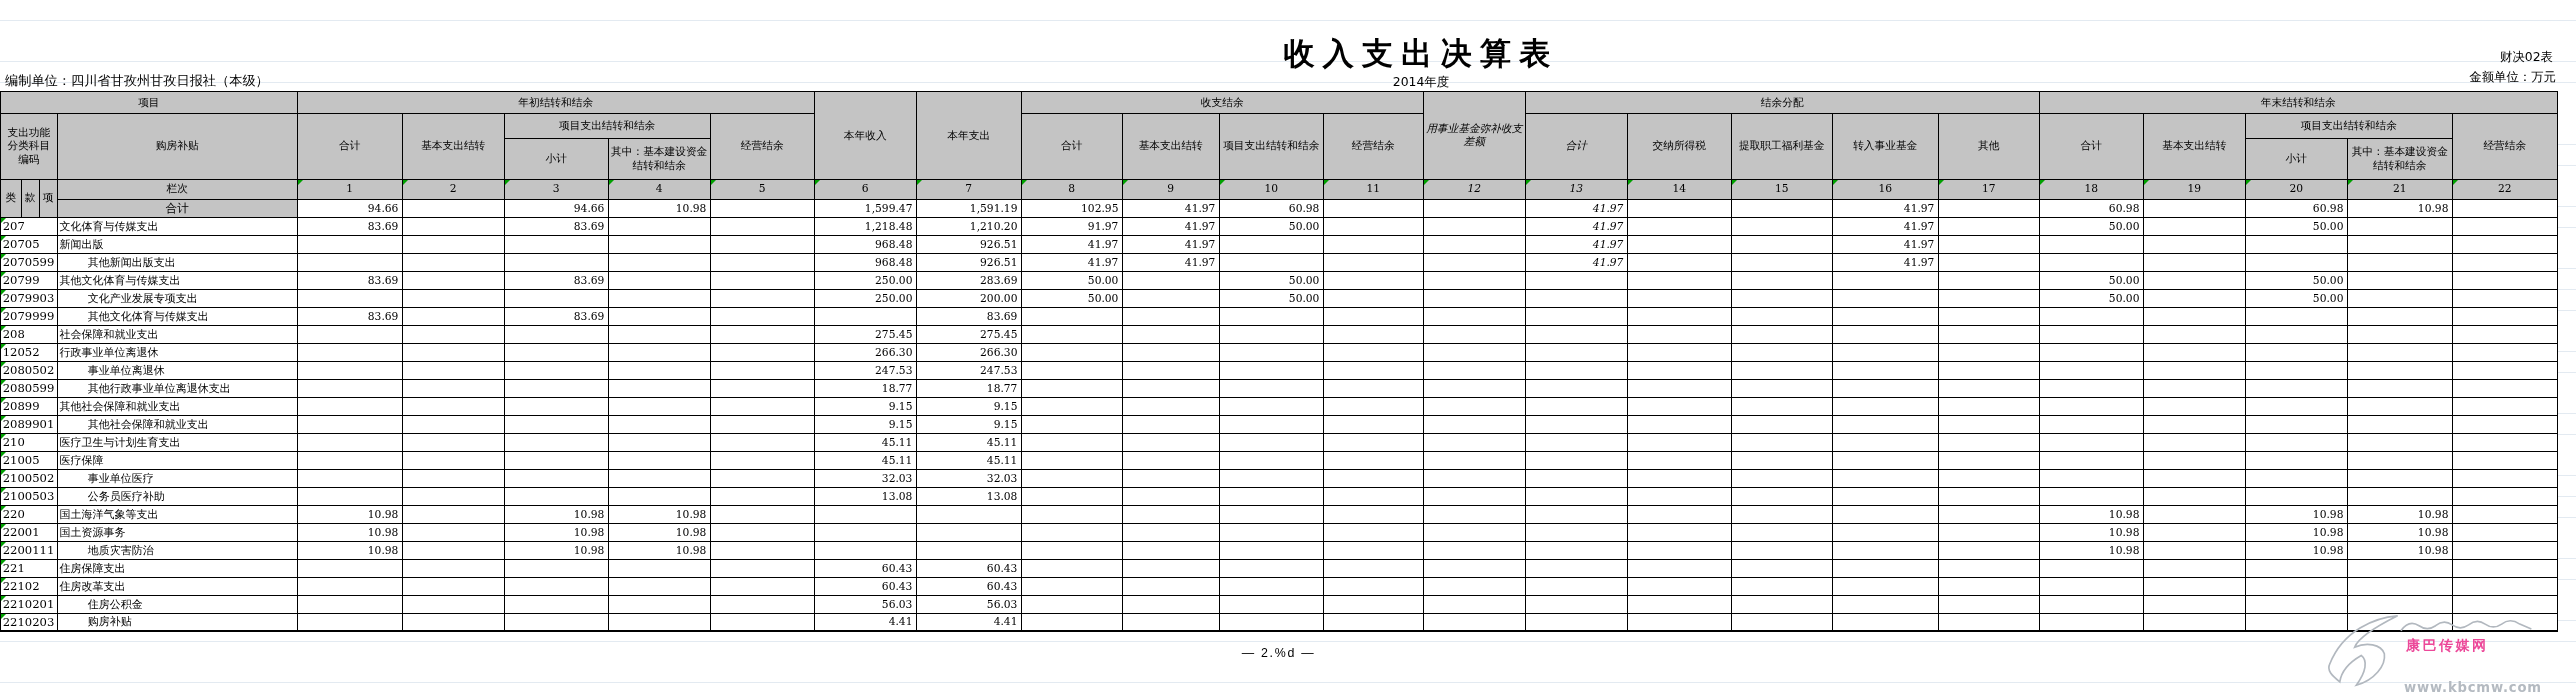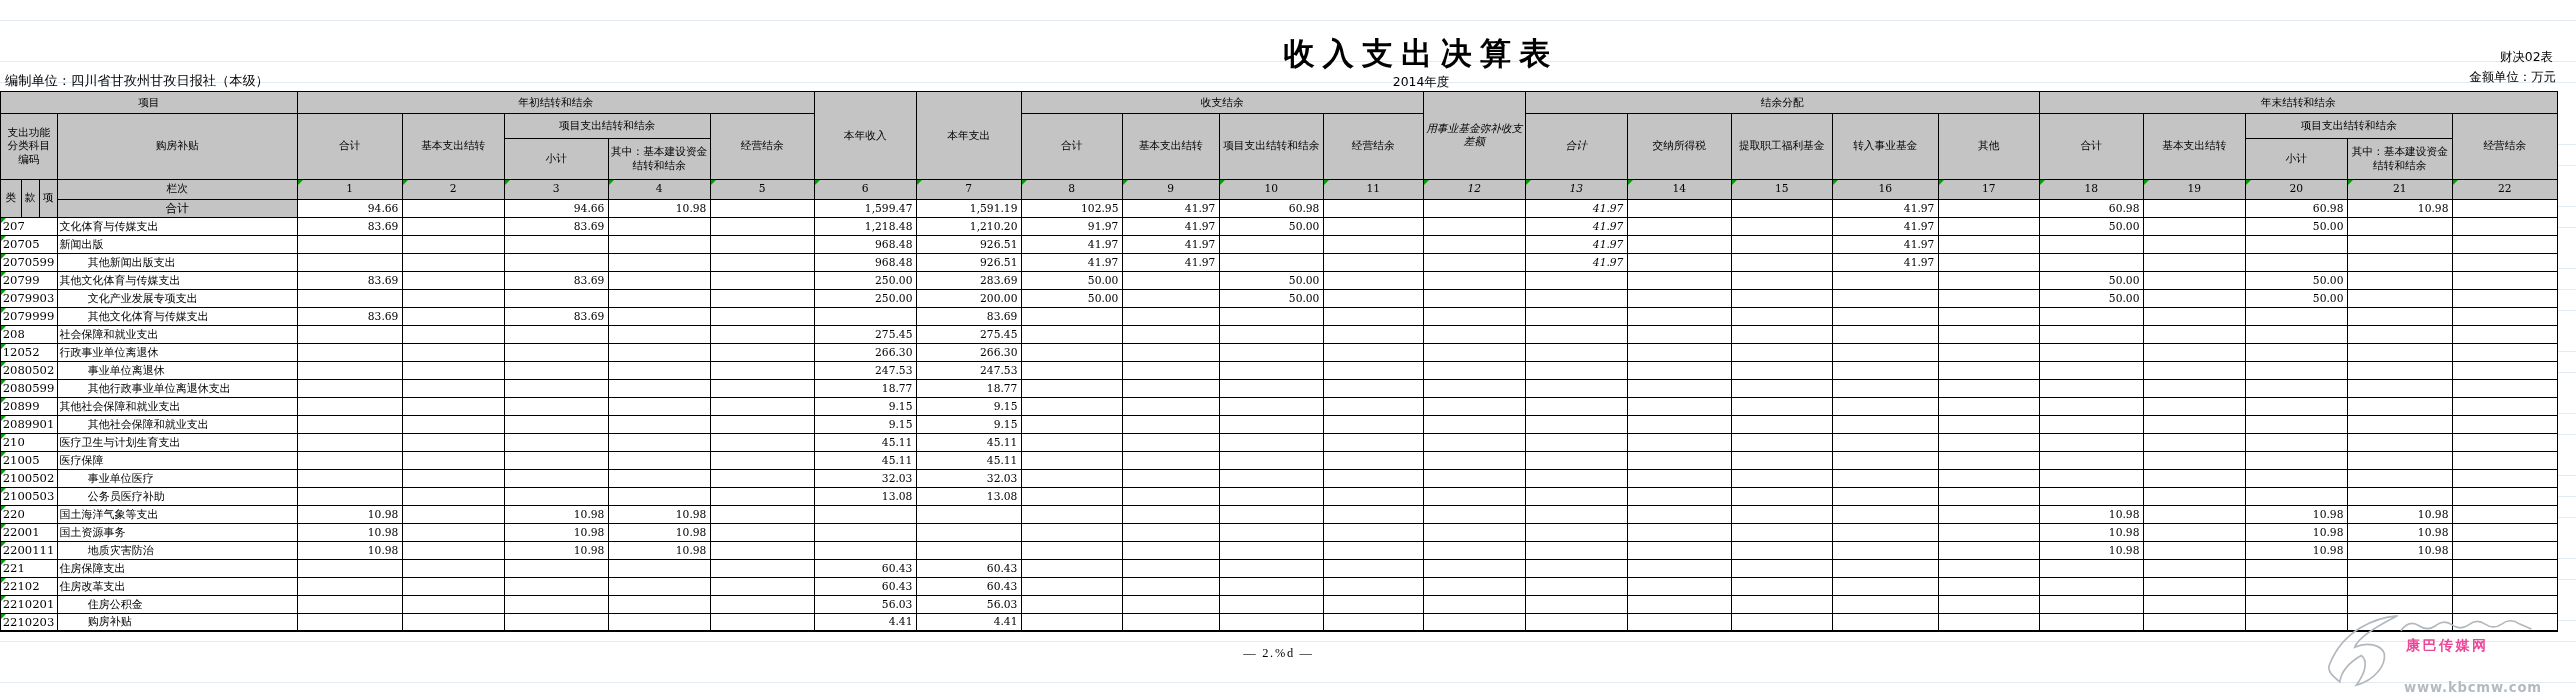--- a/index.html
+++ b/index.html
@@ -54,21 +54,21 @@
 
   
   .tri{position:relative;}
   .tri::before{
     content:"";position:absolute;top:0;left:0;width:0;height:0;
     border-top:5px solid #00a000;border-right:5px solid transparent;
   }
 
   .pagefoot{
     position:absolute;top:646px;left:0;width:2557px;text-align:center;
-    font-size:12.4px;font-family:Liberation Serif, serif;z-index:2;letter-spacing:1.7px;
+    font-size:12.4px;font-family:Liberation Sans, sans-serif;z-index:2;letter-spacing:1.7px;
   }
 
   .watermark{
     position:absolute;right:5px;bottom:0;width:256px;height:83px;z-index:3;
     color:#aab1b9;
   }
   .watermark svg{position:absolute;left:0;top:0;}
   .wm-name{
     position:absolute;left:91px;top:28px;font-size:14px;font-weight:bold;
     letter-spacing:2.5px;color:#ec4899;

